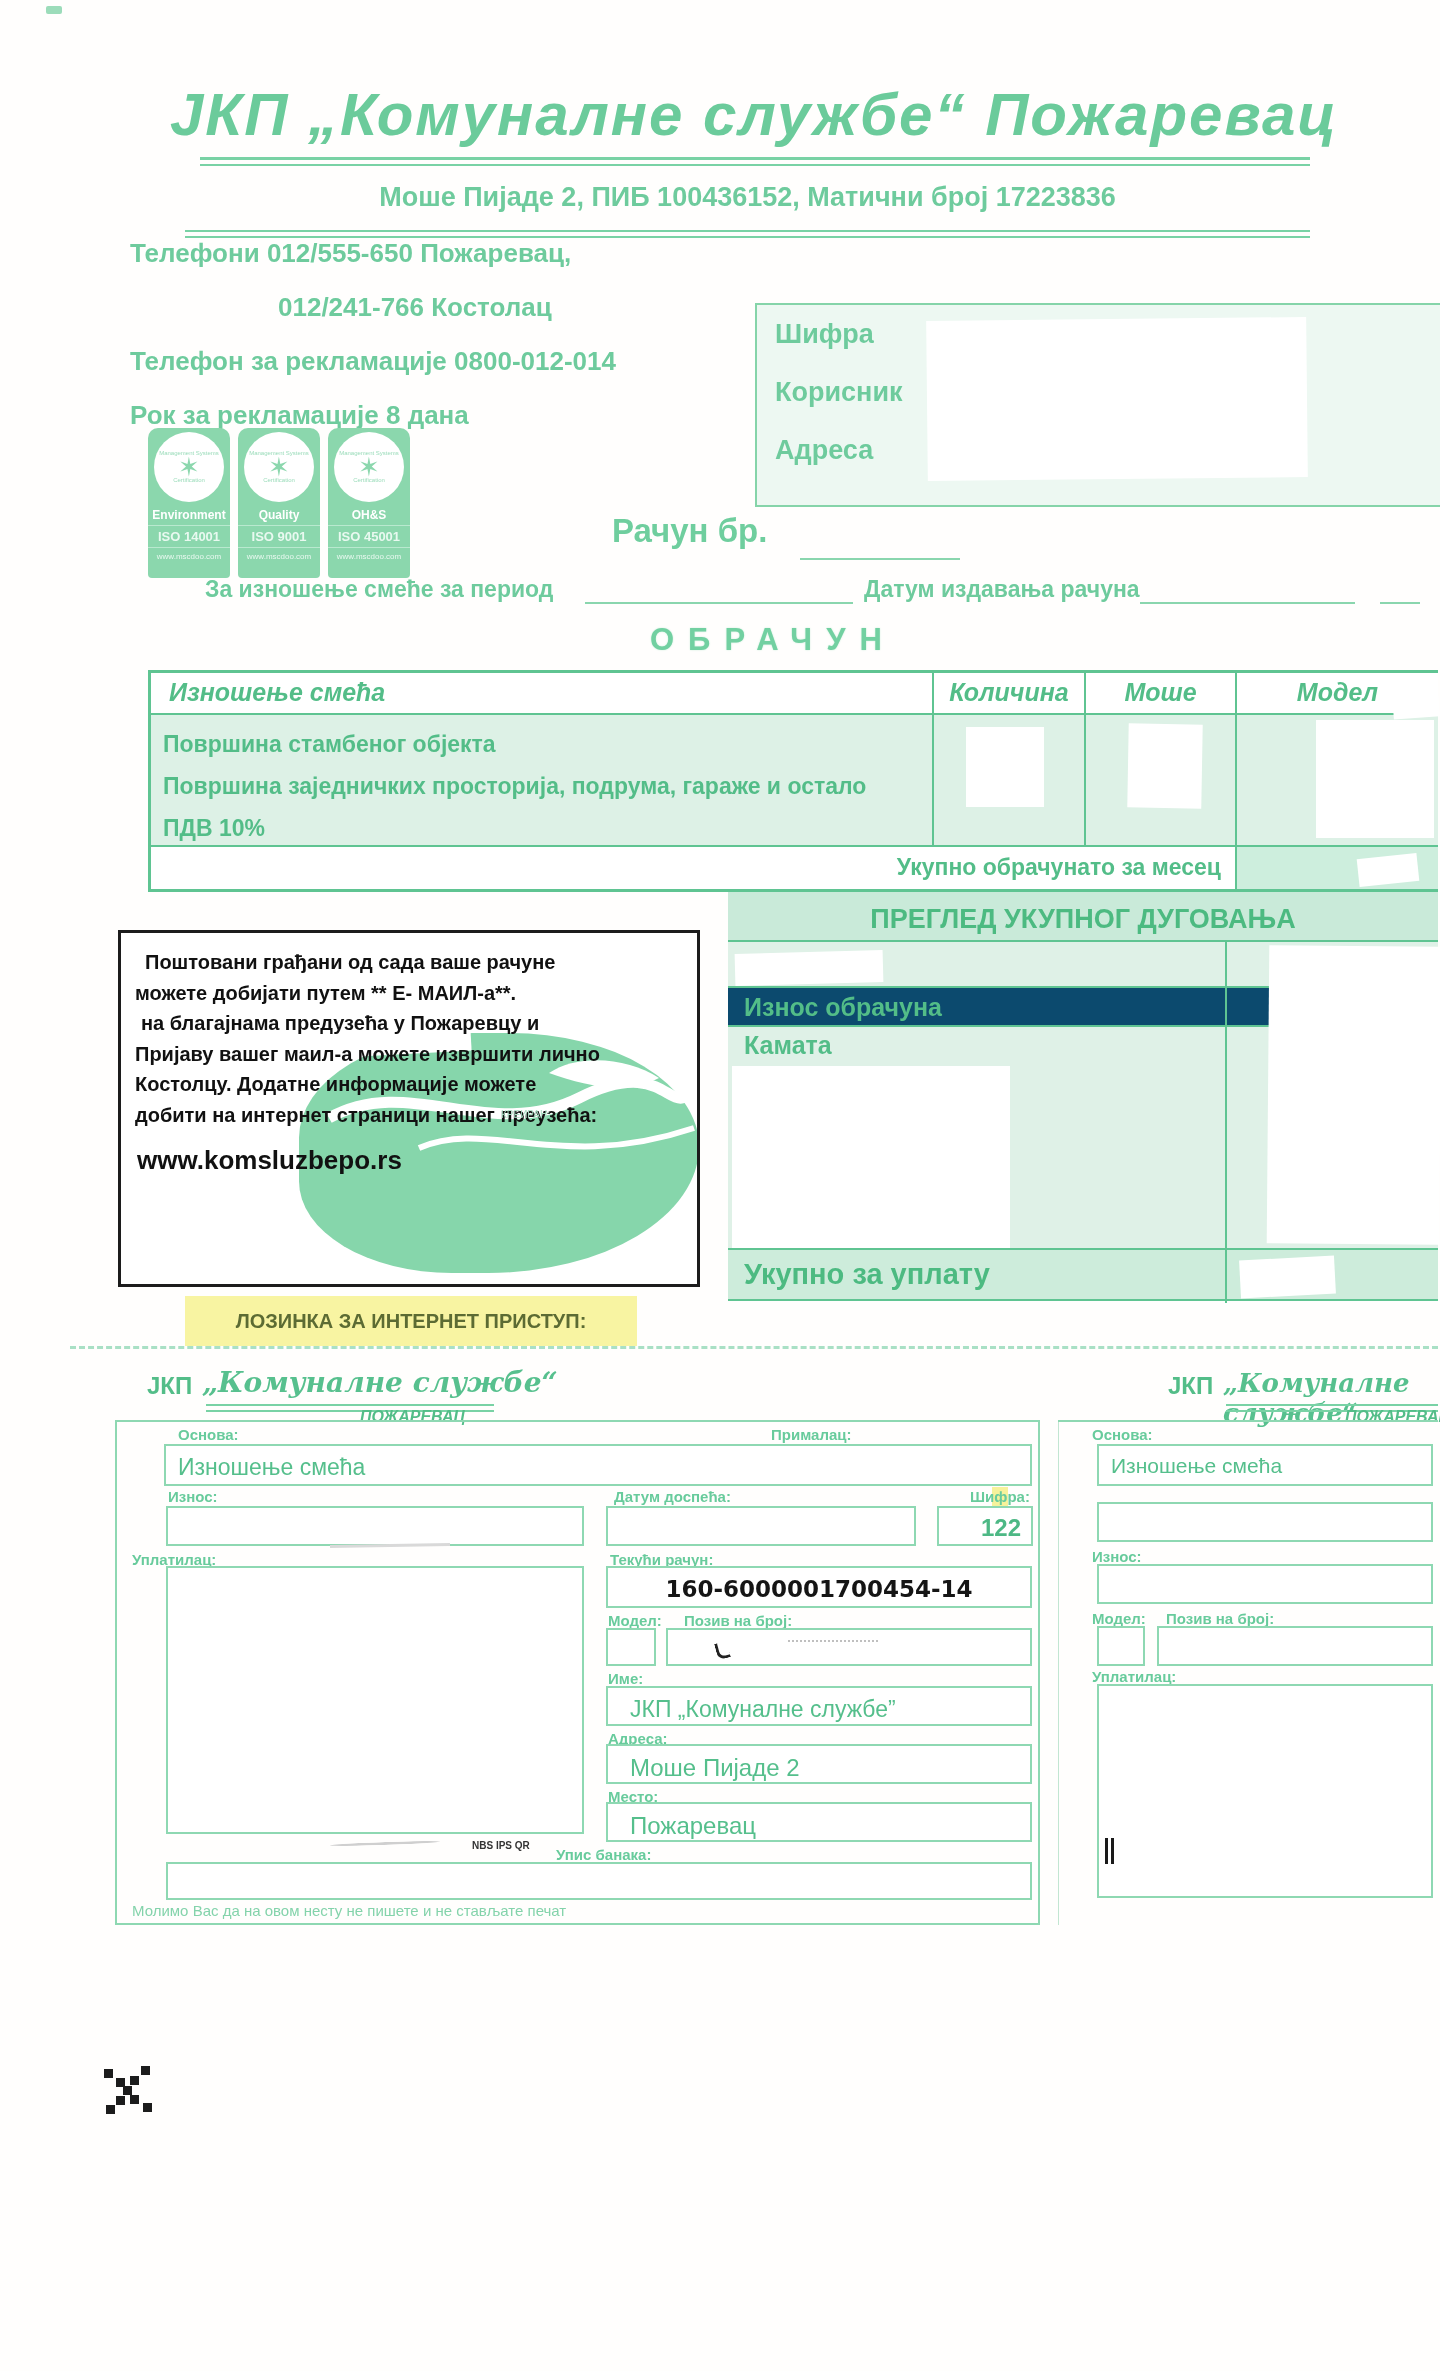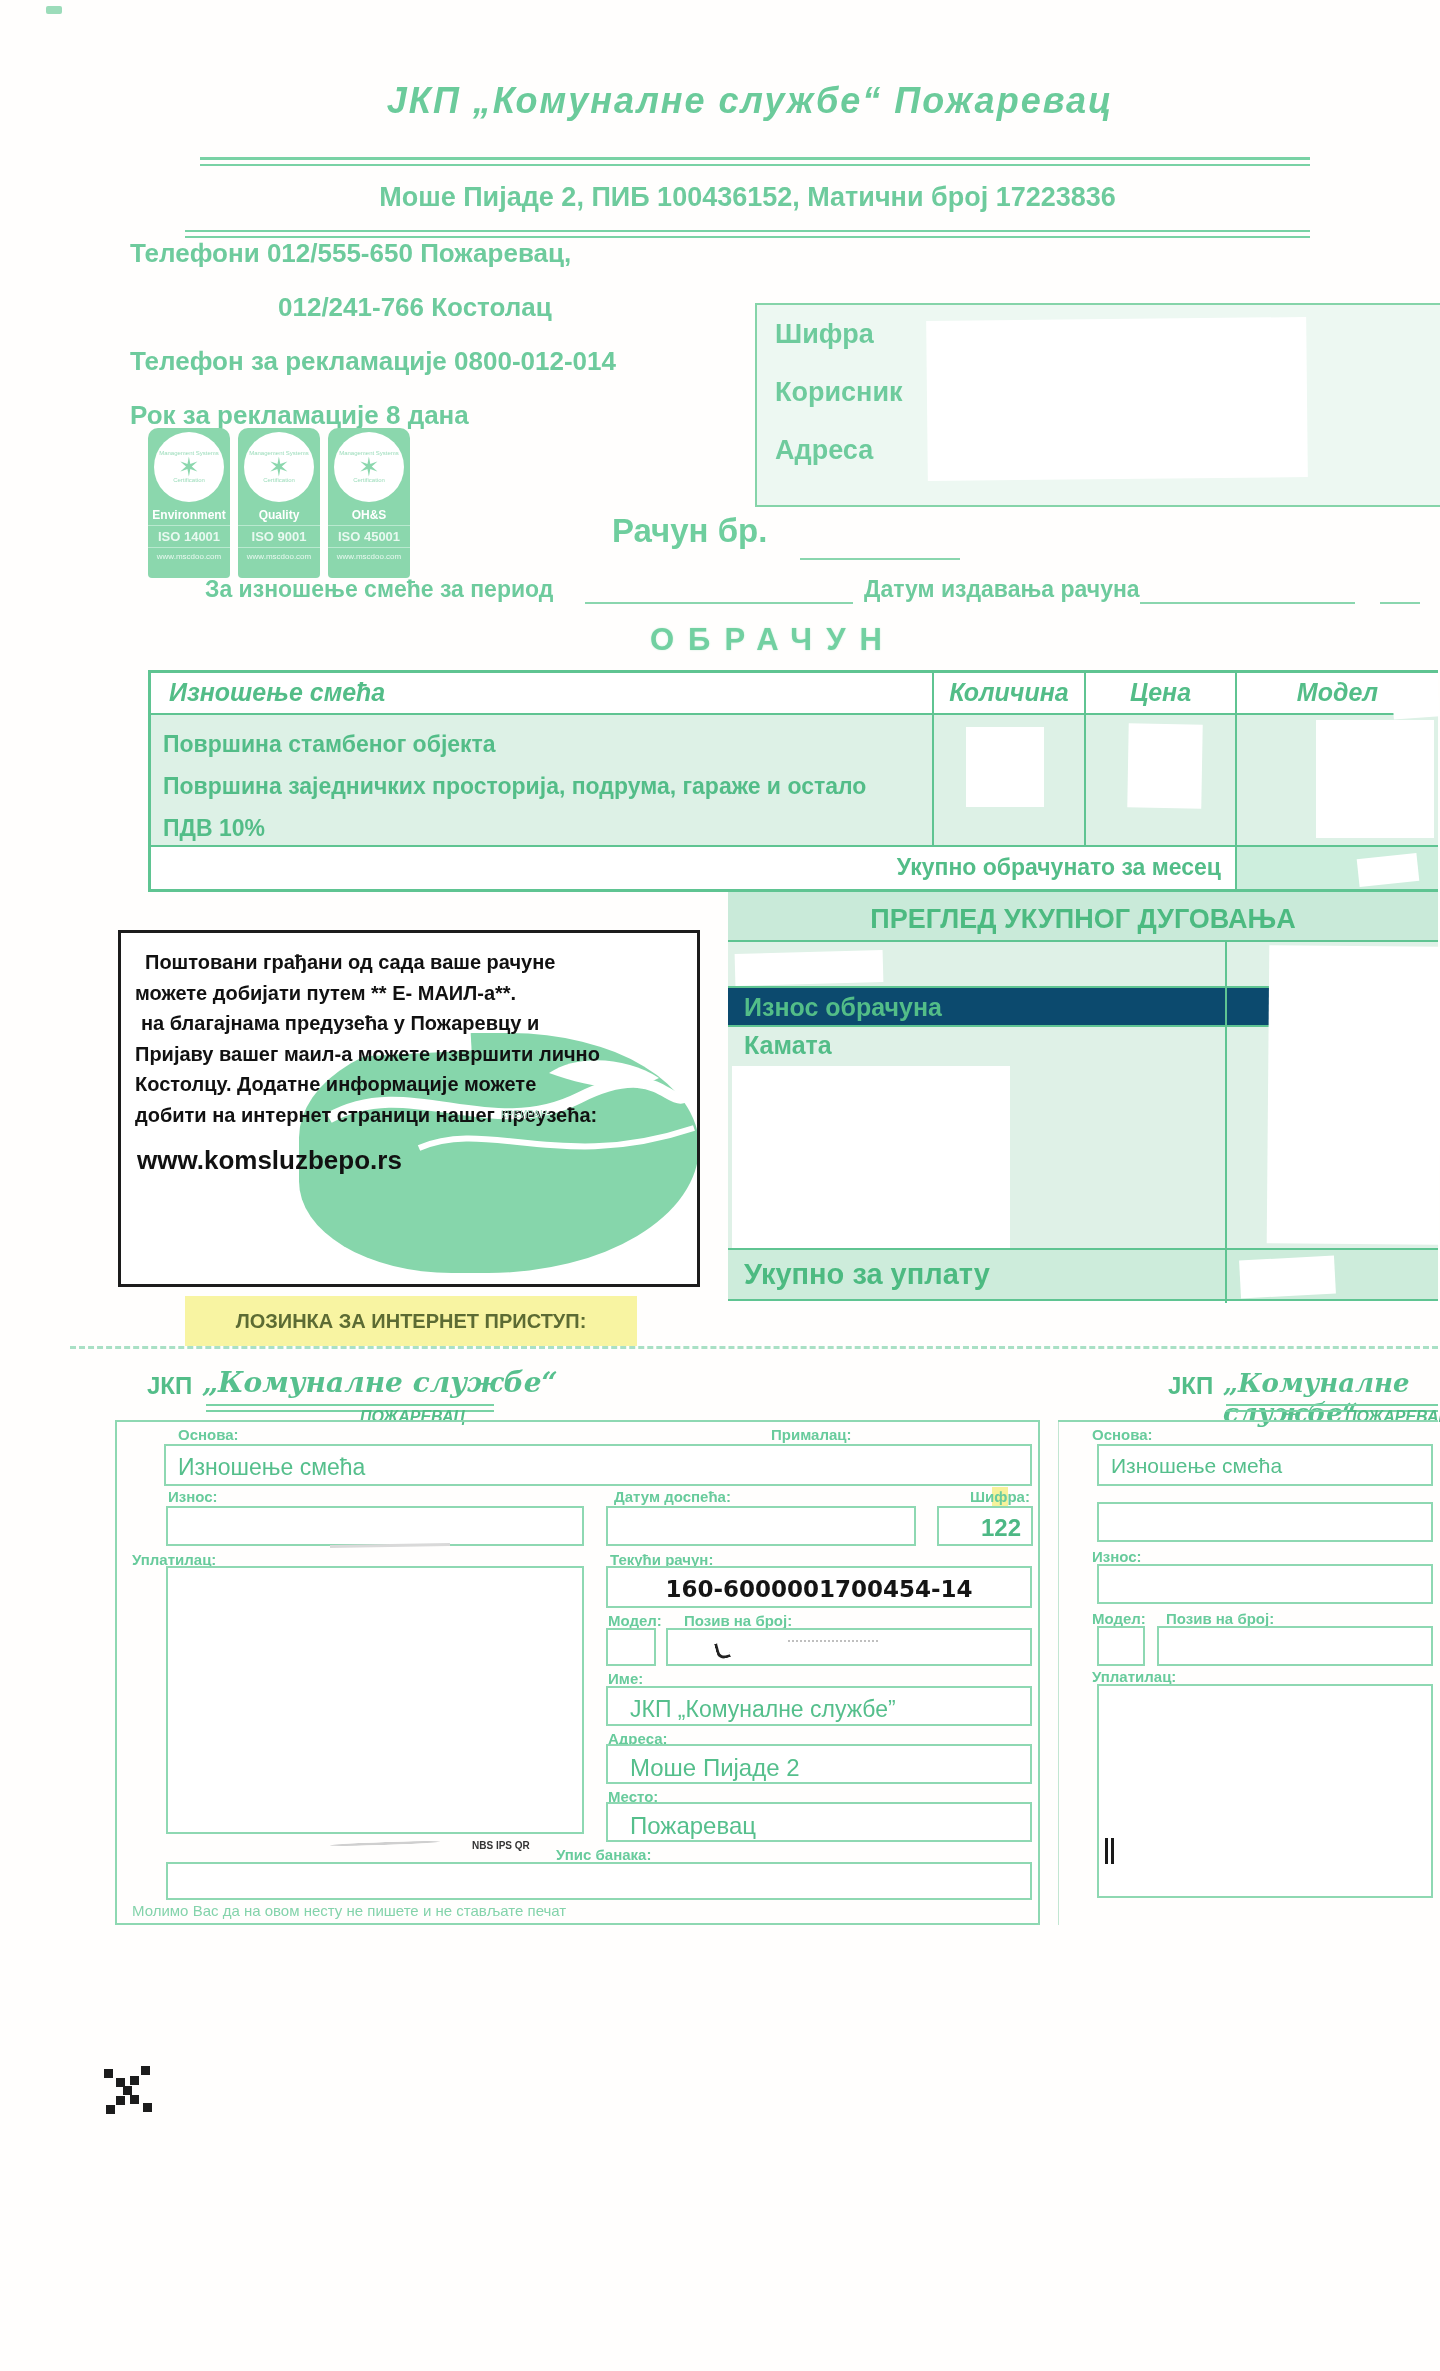--- a/index.html
+++ b/index.html
@@ -28,21 +28,21 @@
   .sq{position:absolute;width:9px;height:9px;background:#1c1c1c;}
   .notice-line{white-space:nowrap;position:relative;z-index:2;}
 </style>
 </head>
 <body>
 
 <div class="page">
 
   <div class="abs" style="left:46px;top:6px;width:16px;height:8px;background:#9cdcba;border-radius:2px;"></div>
 
-  <div class="abs g b it" style="left:170px;top:80px;width:1160px;font-size:36px;letter-spacing:2px;color:#6bcb9b;text-align:center;white-space:nowrap;">ЈКП „Комуналне службе“ Пожаревац</div>
+  <div class="abs g b it" style="left:170px;top:80px;width:1160px;font-size:60px;letter-spacing:2px;color:#6bcb9b;text-align:center;white-space:nowrap;">ЈКП „Комуналне службе“ Пожаревац</div>
   <div class="dline" style="left:200px;top:157px;width:1110px;"></div>
 
   <div class="abs g b" style="left:185px;top:182px;width:1125px;font-size:27px;text-align:center;white-space:nowrap;">Моше Пијаде 2, ПИБ 100436152, Матични број 17223836</div>
   <div class="dline" style="left:185px;top:230px;width:1125px;border-top-width:2px;"></div>
 
   <div class="abs g b" style="left:130px;top:238px;font-size:26px;">Телефони 012/555-650 Пожаревац,</div>
   <div class="abs g b" style="left:278px;top:292px;font-size:26px;">012/241-766 Костолац</div>
   <div class="abs g b" style="left:130px;top:346px;font-size:26px;">Телефон за рекламације 0800-012-014</div>
   <div class="abs g b" style="left:130px;top:400px;font-size:26px;">Рок за рекламације 8 дана</div>
 
@@ -93,21 +93,21 @@
   <div class="uline" style="left:1140px;top:602px;width:215px;"></div>
   <div class="uline" style="left:1380px;top:602px;width:40px;"></div>
 
   <div class="abs b" style="left:650px;top:622px;font-size:31px;letter-spacing:14px;color:#72d0a1;text-shadow:0 0 2px #c9ecda;">ОБРАЧУН</div>
 
   <div class="abs" style="left:148px;top:670px;width:1290px;border:3px solid #5fc492;border-right:none;box-sizing:border-box;">
 
     <div style="display:flex;height:40px;background:#fff;border-bottom:2px solid #5fc492;">
       <div class="gd b it" style="flex:0 0 783px;font-size:25px;padding:5px 0 0 18px;border-right:2px solid #5fc492;box-sizing:border-box;">Изношење смећа</div>
       <div class="gd b it" style="flex:0 0 152px;font-size:25px;padding-top:5px;text-align:center;border-right:2px solid #5fc492;box-sizing:border-box;">Количина</div>
-      <div class="gd b it" style="flex:0 0 151px;font-size:25px;padding-top:5px;text-align:center;border-right:2px solid #5fc492;box-sizing:border-box;">Цена</div>
+      <div class="gd b it" style="flex:0 0 151px;font-size:25px;padding-top:5px;text-align:center;border-right:2px solid #5fc492;box-sizing:border-box;">Моше</div>
       <div class="gd b it" style="flex:1;font-size:25px;padding-top:5px;text-align:center;">Модел</div>
     </div>
 
     <div style="display:flex;height:130px;background:#ddf1e6;border-bottom:2px solid #5fc492;">
       <div style="flex:0 0 783px;border-right:2px solid #5fc492;box-sizing:border-box;padding:8px 0 0 12px;">
         <div class="gd b" style="font-size:23px;line-height:42px;white-space:nowrap;">Површина стамбеног објекта</div>
         <div class="gd b" style="font-size:23px;line-height:42px;white-space:nowrap;">Површина заједничких просторија, подрума, гараже и остало</div>
         <div class="gd b" style="font-size:23px;line-height:42px;white-space:nowrap;">ПДВ 10%</div>
       </div>
       <div style="flex:0 0 152px;border-right:2px solid #5fc492;box-sizing:border-box;"></div>

